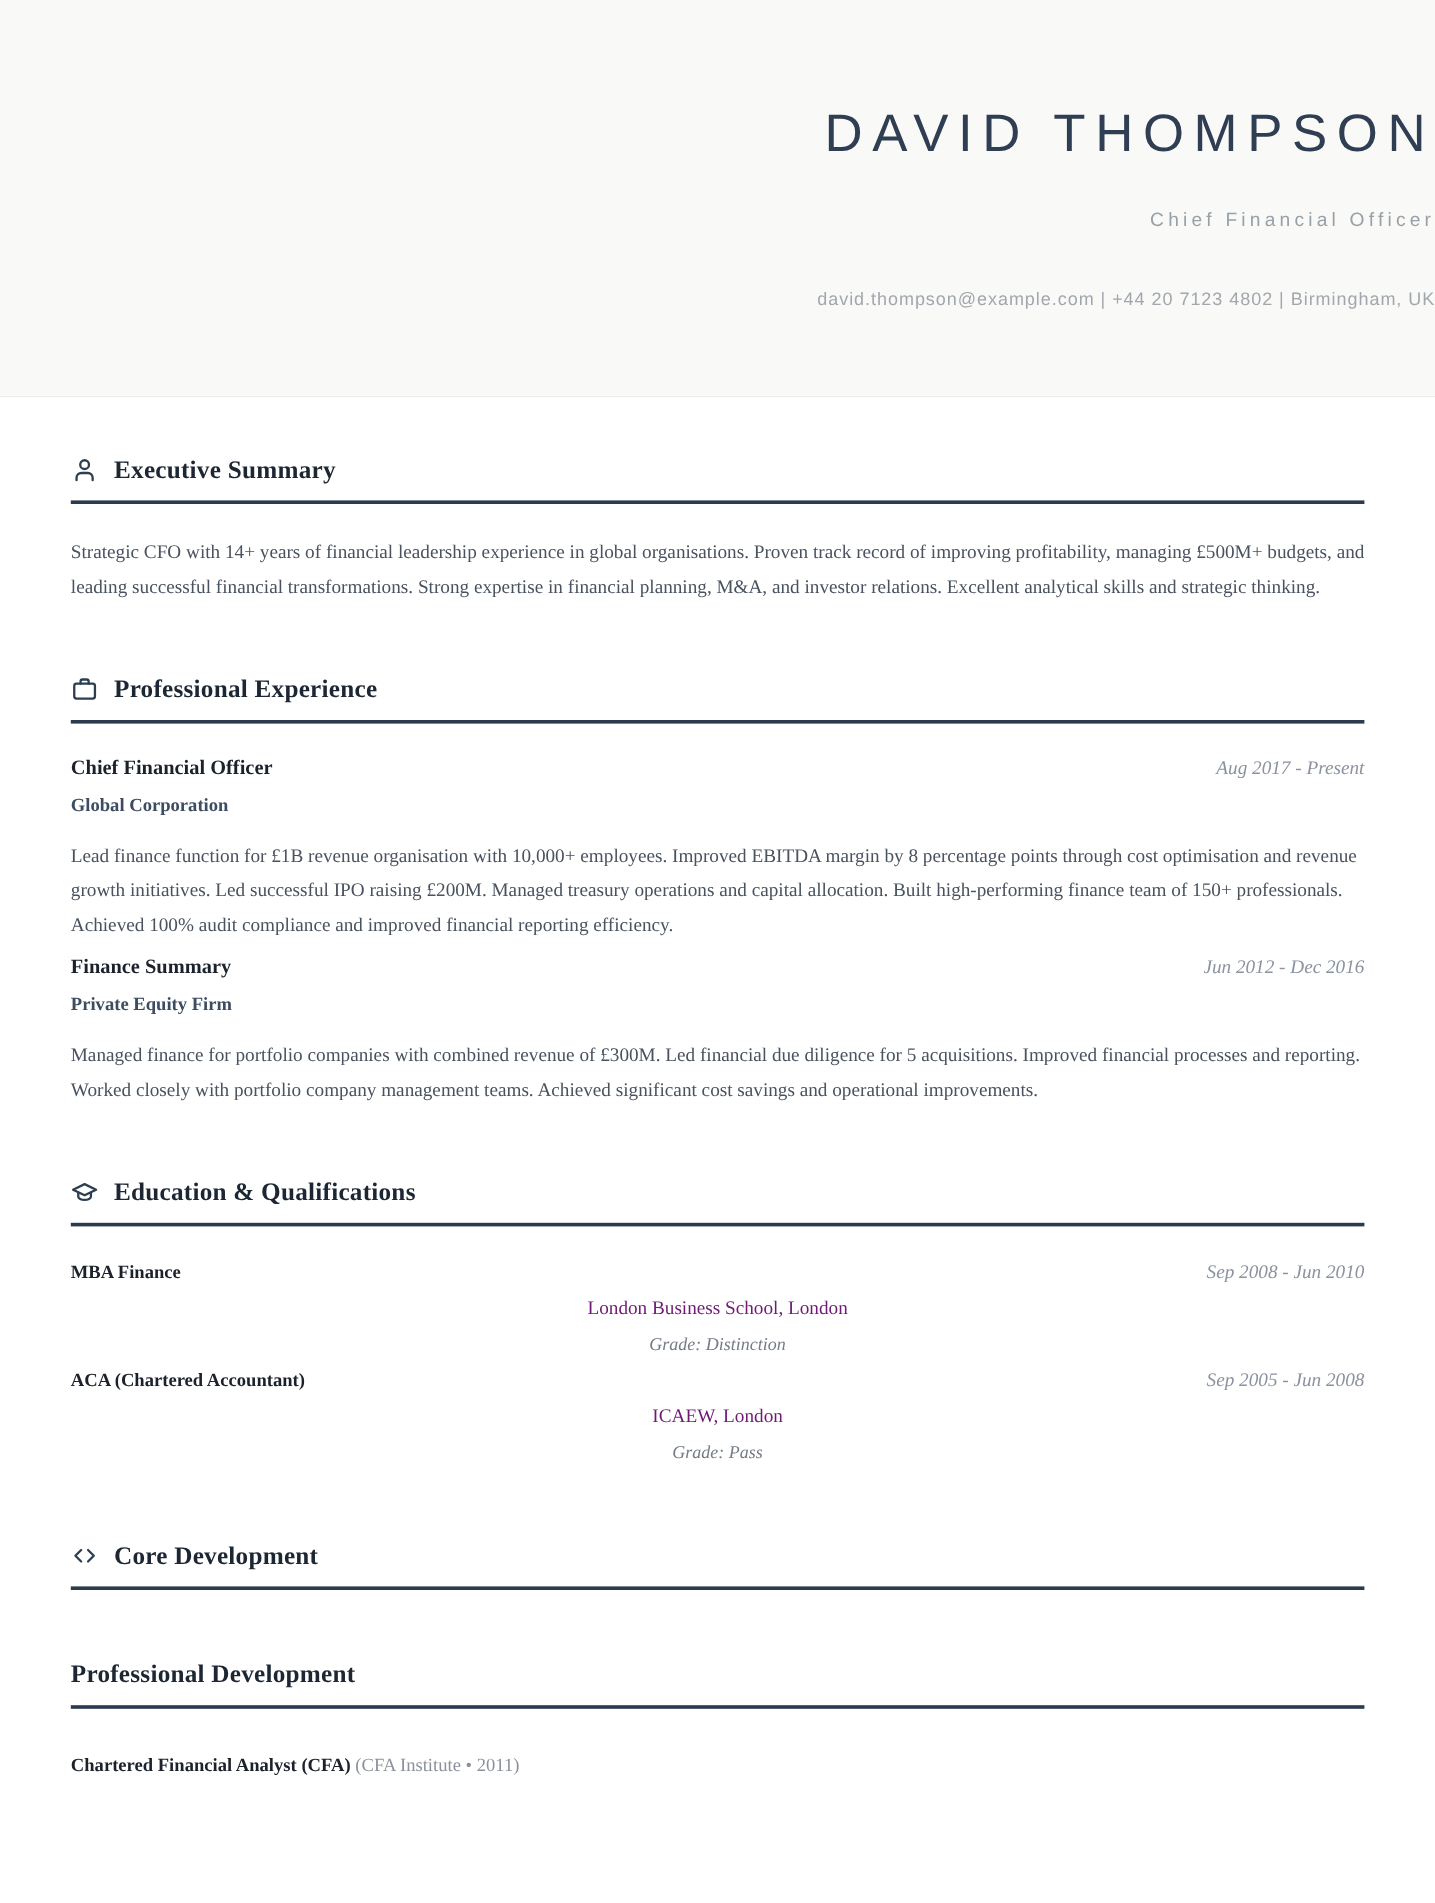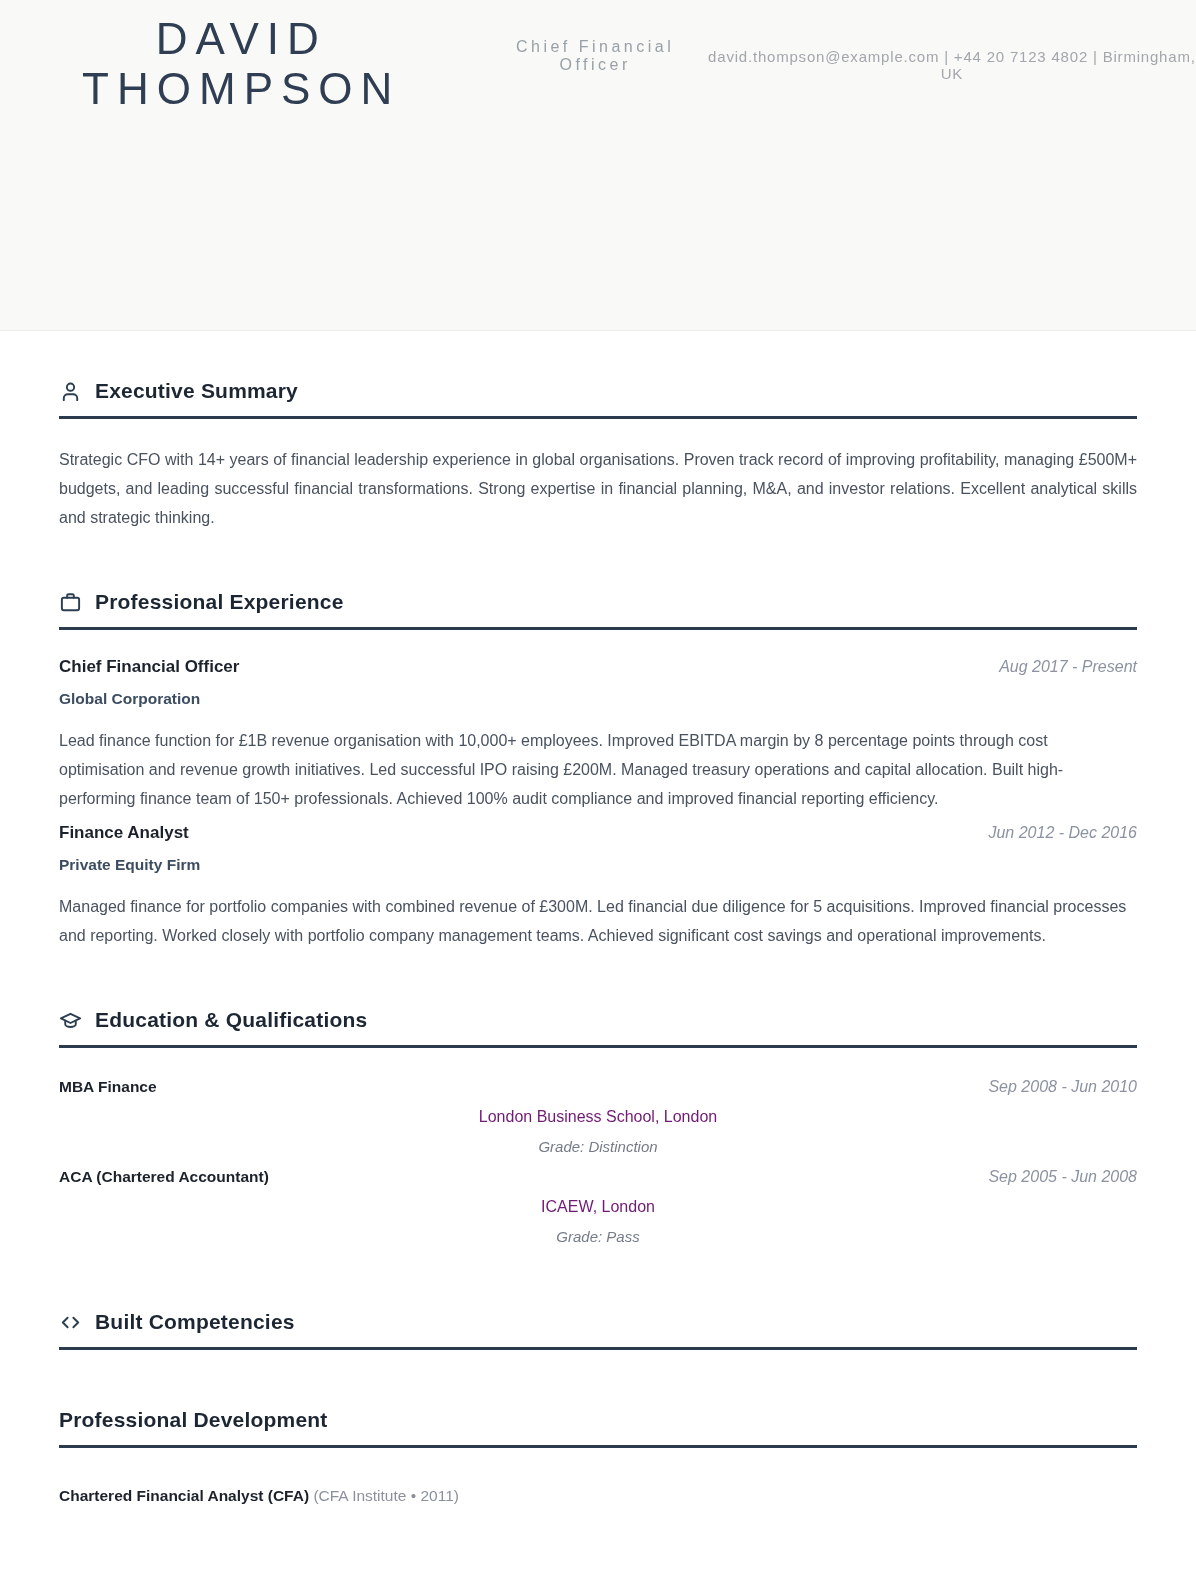--- a/index.html
+++ b/index.html
@@ -11,22 +11,22 @@
     color: #49525f;
     -webkit-font-smoothing: antialiased;
   }
 
   
   .header-band {
     background: #f9f9f7;
     border-bottom: 1px solid #ededeb;
     height: 330px;
     display: flex;
-    flex-direction: row;
-    align-items: flex-start;
+    flex-direction: column;
+    align-items: flex-end;
     justify-content: center;
     text-align: center;
   }
   .person-name {
     font-size: 44px;
     font-weight: 400;
     letter-spacing: 8px;
     color: #2f3e52;
     margin: 14px 0 0 0;
   }
@@ -39,21 +39,21 @@
   .person-contact {
     font-size: 15px;
     letter-spacing: 0.8px;
     color: #a2a7ad;
     margin-top: 48px;
   }
 
   
   .content { padding: 0 59px 60px 59px; }
 
-  .section { margin-top: 58px; }
+  .section { margin-top: 58px; font-family: Liberation Serif, serif; }
   .section.first { margin-top: 48px; }
 
   .section-heading {
     display: flex;
     align-items: center;
     gap: 13px;
   }
   .section-heading h2 {
     margin: 0;
     font-size: 21px;
@@ -177,21 +177,21 @@
       <div class="job-header">
         <span class="job-title">Chief Financial Officer</span>
         <span class="date-range">Aug 2017 - Present</span>
       </div>
       <div class="company">Global Corporation</div>
       <p class="body-text job-desc">Lead finance function for £1B revenue organisation with 10,000+ employees. Improved EBITDA margin by 8 percentage points through cost optimisation and revenue growth initiatives. Led successful IPO raising £200M. Managed treasury operations and capital allocation. Built high-performing finance team of 150+ professionals. Achieved 100% audit compliance and improved financial reporting efficiency.</p>
     </div>
 
     <div class="job">
       <div class="job-header">
-        <span class="job-title">Finance Analyst</span>
+        <span class="job-title">Finance Summary</span>
         <span class="date-range">Jun 2012 - Dec 2016</span>
       </div>
       <div class="company">Private Equity Firm</div>
       <p class="body-text job-desc">Managed finance for portfolio companies with combined revenue of £300M. Led financial due diligence for 5 acquisitions. Improved financial processes and reporting. Worked closely with portfolio company management teams. Achieved significant cost savings and operational improvements.</p>
     </div>
   </div>
 
   <div class="section">
     <div class="section-heading">
       <span class="section-icon">
@@ -225,21 +225,21 @@
   </div>
 
   <div class="section">
     <div class="section-heading">
       <span class="section-icon">
         <svg viewBox="0 0 24 24" fill="none" stroke-width="2" stroke-linecap="round" stroke-linejoin="round">
           <polyline points="9 7 4 12 9 17"></polyline>
           <polyline points="15 7 20 12 15 17"></polyline>
         </svg>
       </span>
-      <h2>Built Competencies</h2>
+      <h2>Core Development</h2>
     </div>
     <hr class="section-rule">
   </div>
 
   <div class="section">
     <div class="section-heading">
       <h2>Professional Development</h2>
     </div>
     <hr class="section-rule">
     <p class="dev-item">

